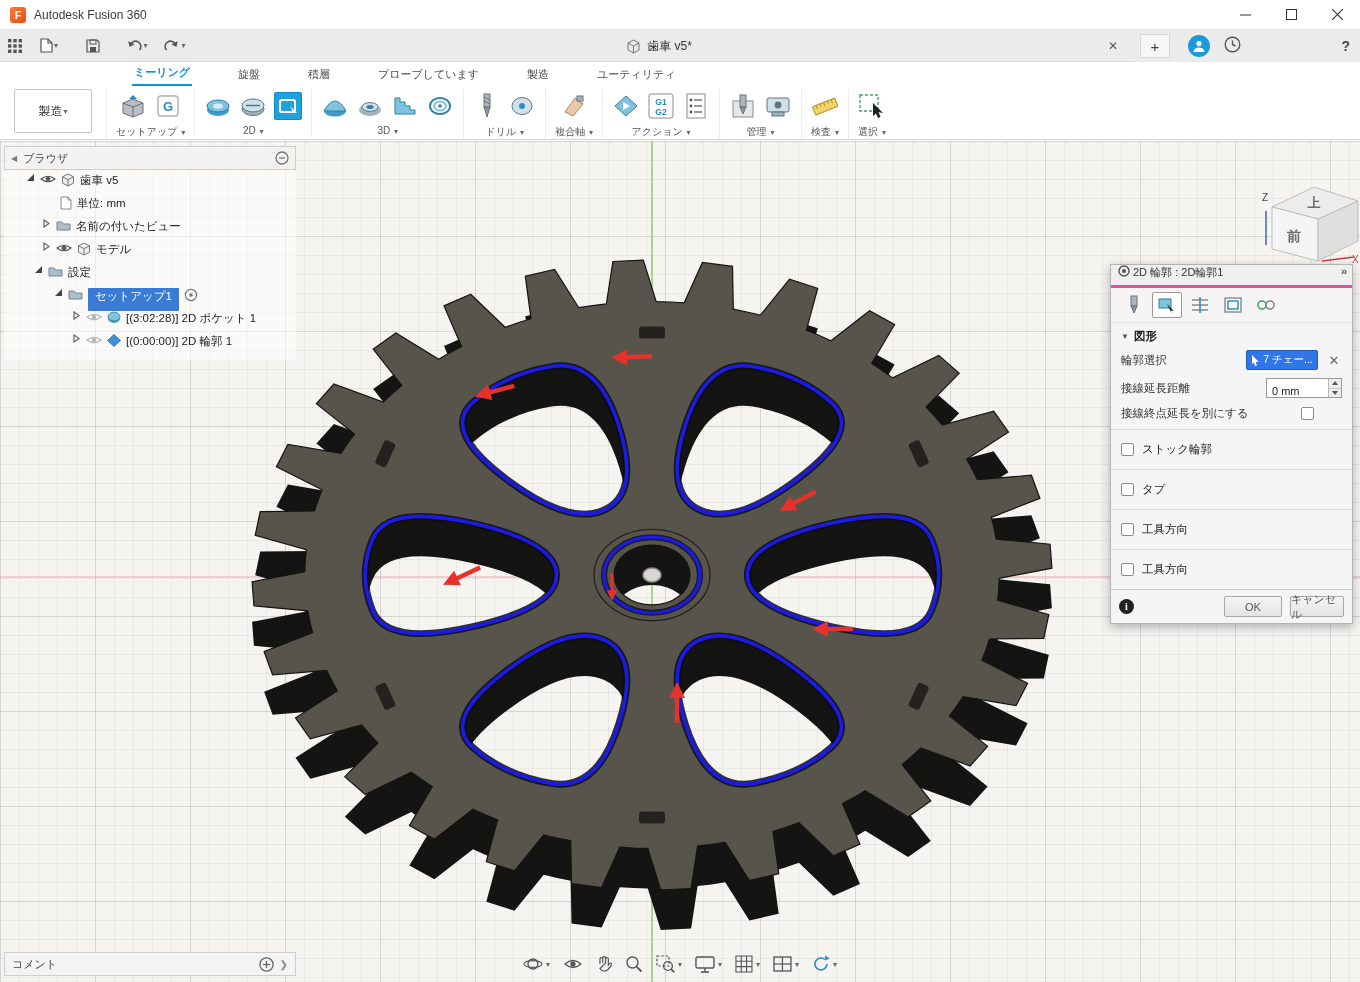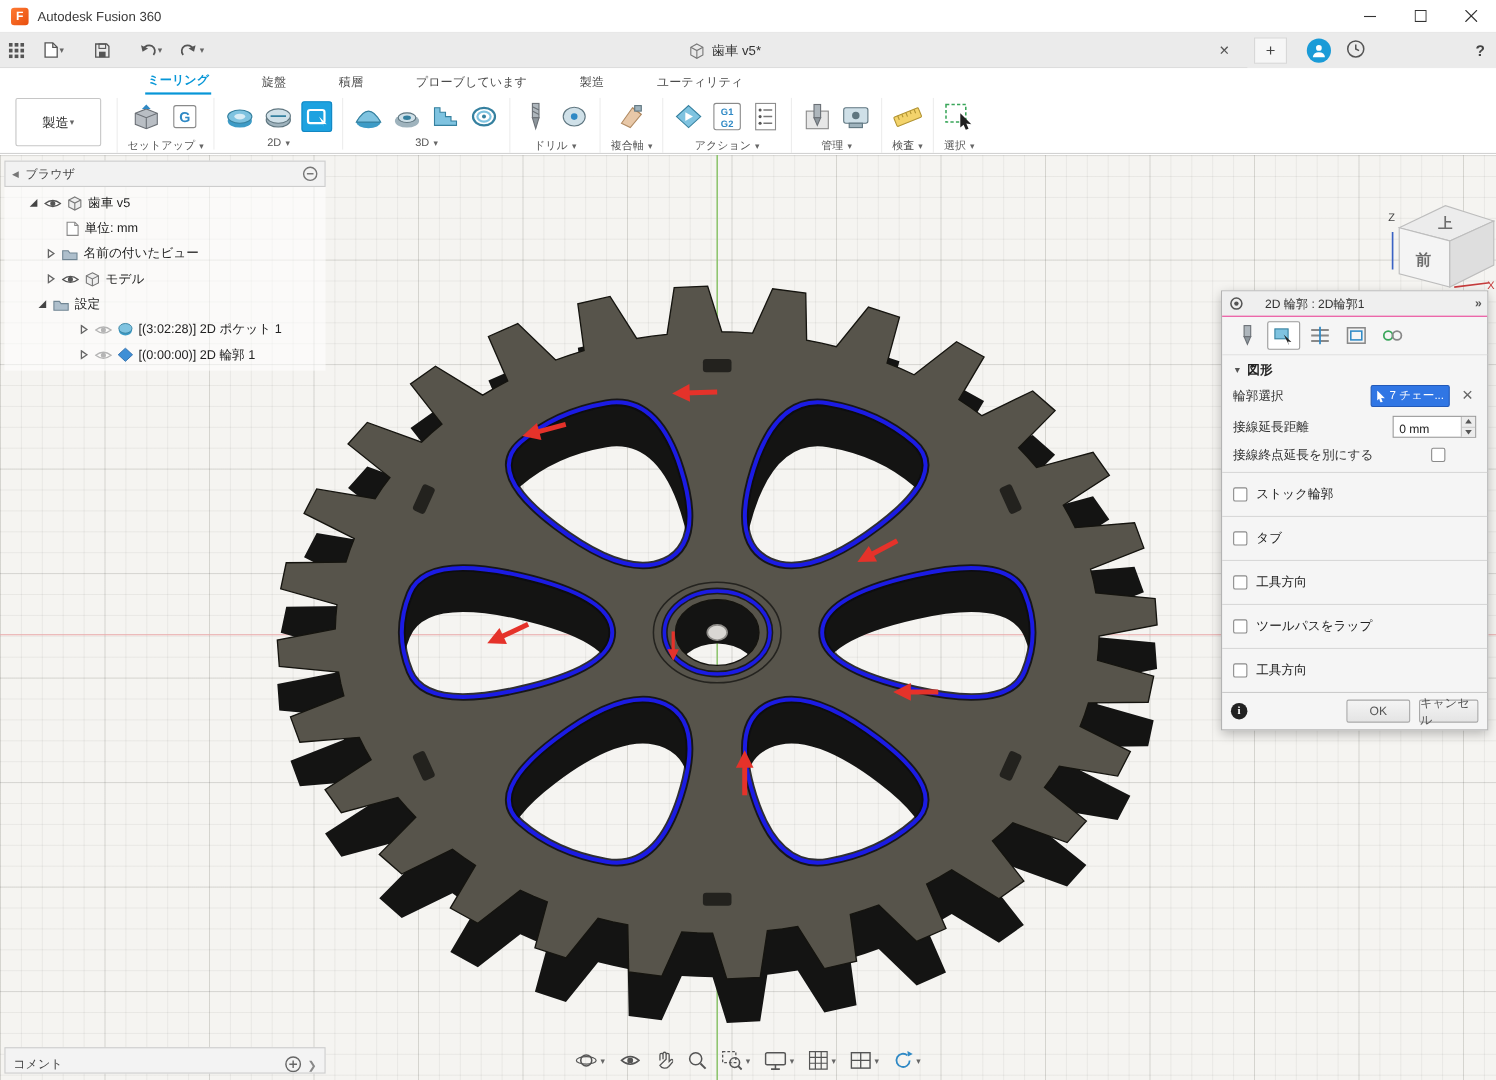--- a/index.html
+++ b/index.html
@@ -41,25 +41,25 @@
       linear-gradient(to bottom, rgba(110,110,100,.16) 1px, transparent 1px),
       linear-gradient(to right, rgba(110,110,100,.09) 1px, transparent 1px),
       linear-gradient(to bottom, rgba(110,110,100,.09) 1px, transparent 1px);
     background-size:95px 95px,95px 95px,19px 19px,19px 19px;overflow:hidden}
   #scene-svg{position:absolute;left:0;top:0}
   
   .browser{position:absolute;left:4px;top:5px;width:292px}
   .bheader{height:24px;background:#f2f2f2;border:1px solid #cdcdcd;display:flex;align-items:center;padding:0 6px;gap:6px}
   .btitle{font-size:11px;color:#444;flex:1}
   .bbody{background:rgba(255,255,255,.55);padding:3px 0}
-  .brow{height:23px;display:flex;align-items:center;gap:5px;font-size:11.5px;color:#222}
+  .brow{height:23px;display:flex;gap:5px;font-size:11.5px;color:#222}
   .blab.sel{background:#3a7bd5;color:#fff;padding:1px 7px;border-radius:1px}
   
   .dialog{position:absolute;left:1110px;top:123px;width:243px;background:#f5f5f5;border:1px solid #b3b3b3;box-shadow:0 3px 10px rgba(0,0,0,.28)}
-  .dheader{height:23px;background:#efefef;border-bottom:1px solid #ec4899;display:flex;align-items:center;padding:0 7px;gap:20px}
+  .dheader{height:23px;background:#efefef;border-bottom:3px solid #ec4899;display:flex;align-items:flex-start;padding:0 7px;gap:3px}
   .dtitle{font-size:11px;color:#333;flex:1}
   .dchev{color:#555;font-size:11px;font-weight:bold;letter-spacing:-2px}
   .dtabs{display:flex;gap:3px;padding:4px 8px;border-bottom:1px solid #e2e2e2}
   .dtab{width:30px;height:26px;display:flex;align-items:center;justify-content:center;border:1px solid transparent;border-radius:2px}
   .dtab.sel{background:#fff;border-color:#9a9a9a}
   .dsection{padding:6px 10px 2px 10px;font-size:11.5px;font-weight:bold;color:#222;display:flex;gap:5px;align-items:center}
   .drow{display:flex;align-items:center;padding:4px 10px;min-height:26px}
   .dlabel{flex:1;font-size:11.5px;color:#333}
   .selbtn{width:72px;height:20px;background:#3076e4;border:1px solid #2259b8;border-radius:2px;color:#fff;font-size:10.5px;display:flex;align-items:center;justify-content:center;gap:3px;white-space:nowrap;overflow:hidden}
   .clearx{margin-left:8px;color:#666;font-size:13px;width:16px;text-align:center}
@@ -75,21 +75,21 @@
   .dfooter{border-top:1px solid #cbcbcb;display:flex;align-items:center;padding:6px 8px;gap:8px}
   .okbtn,.cancelbtn{height:21px;border:1px solid #a8a8a8;background:linear-gradient(#f4f4f4,#e4e4e4);border-radius:2px;font-size:11px;color:#555;display:flex;align-items:center;justify-content:center}
   .okbtn{width:58px;margin-left:auto}
   .cancelbtn{width:54px}
   .infoicon{width:15px;height:15px;border-radius:50%;background:#222;color:#fff;font-size:10px;font-weight:bold;display:flex;align-items:center;justify-content:center;font-family:"Liberation Serif",serif}
   
   .viewcube{position:absolute;left:1252px;top:28px;width:108px;height:96px}
   
   .navbar{position:absolute;left:50%;transform:translateX(-50%);bottom:5px;height:26px;display:flex;align-items:center;gap:13px;color:#555}
   .navbtn{display:flex;align-items:center;gap:2px}
-  .comments{position:absolute;left:4px;bottom:6px;width:292px;height:24px;background:#f3f3f3;border:1px solid #cdcdcd;display:flex;align-items:flex-end;padding:0 7px;gap:6px}
+  .comments{position:absolute;left:4px;bottom:6px;width:292px;height:24px;background:#f3f3f3;border:1px solid #cdcdcd;display:flex;align-items:center;padding:0 7px;gap:6px}
   .clabel{font-size:11px;color:#444;flex:1}
   .grip{color:#888;font-size:10px}
 </style>
 </head>
 <body>
 
 <div class="titlebar">
   <div class="fusion-logo">F</div>
   <span class="apptitle">Autodesk Fusion 360</span>
   <div class="winbtns">
@@ -504,20 +504,33 @@
       <div class="brow" style="padding-left:30px">
         <svg width="9" height="9">
             <path d="M8,1 L8,8 L1,8 Z" fill="#444"></path>
           </svg>
         <svg width="15" height="12">
             <path d="M1,3 h5 l1.5,2 H14 v6 H1 Z" fill="#aebfcc" stroke="#718694"></path>
           </svg>
         <span class="blab">設定</span>
       </div>
 
+      <div class="brow" style="padding-left:50px">
+        <svg width="9" height="9">
+            <path d="M8,1 L8,8 L1,8 Z" fill="#444"></path>
+          </svg>
+        <svg width="15" height="12">
+            <path d="M1,3 h5 l1.5,2 H14 v6 H1 Z" fill="#aebfcc" stroke="#718694"></path>
+          </svg>
+        <span class="blab sel">セットアップ1</span>
+        <svg width="14" height="14">
+            <circle cx="7" cy="7" r="5.6" fill="none" stroke="#777" stroke-width="1.2"></circle>
+            <circle cx="7" cy="7" r="1.8" fill="#777"></circle>
+          </svg>
+      </div>
 
       <div class="brow" style="padding-left:68px">
         <svg width="9" height="9">
             <path d="M2,1 L7,4.5 L2,8 Z" fill="none" stroke="#666" stroke-width="1.2"></path>
           </svg>
         <svg width="16" height="12">
             <path d="M1,6 Q8,0.5 15,6 Q8,11.5 1,6 Z" fill="none" stroke="#b5b5b5" stroke-width="1.2"></path>
             <circle cx="8" cy="6" r="2.3" fill="#b5b5b5"></circle>
           </svg>
         <svg width="14" height="13">
@@ -628,24 +641,20 @@
       <span class="cbox"></span>
       <span>ストック輪郭</span>
     </div>
     <div class="toggle">
       <span class="cbox"></span>
       <span>タブ</span>
     </div>
     <div class="toggle">
       <span class="cbox"></span>
       <span>工具方向</span>
-    </div>
-    <div class="toggle">
-      <span class="cbox"></span>
-      <span>ツールパスをラップ</span>
     </div>
     <div class="toggle">
       <span class="cbox"></span>
       <span>工具方向</span>
     </div>
 
     <div class="dfooter">
       <span class="infoicon">i</span>
       <div class="okbtn">OK</div>
       <div class="cancelbtn">キャンセル</div>

